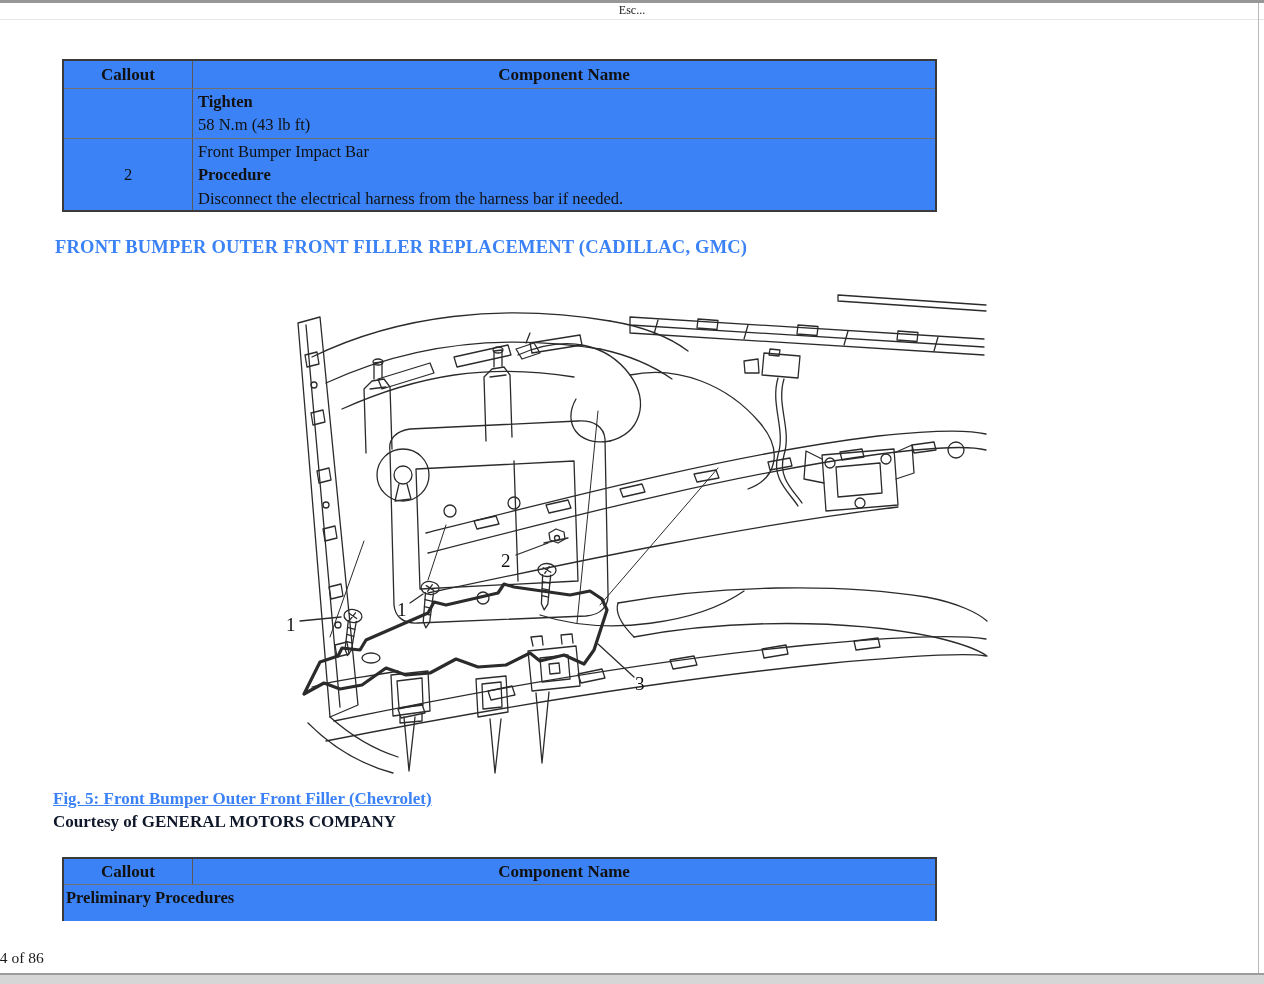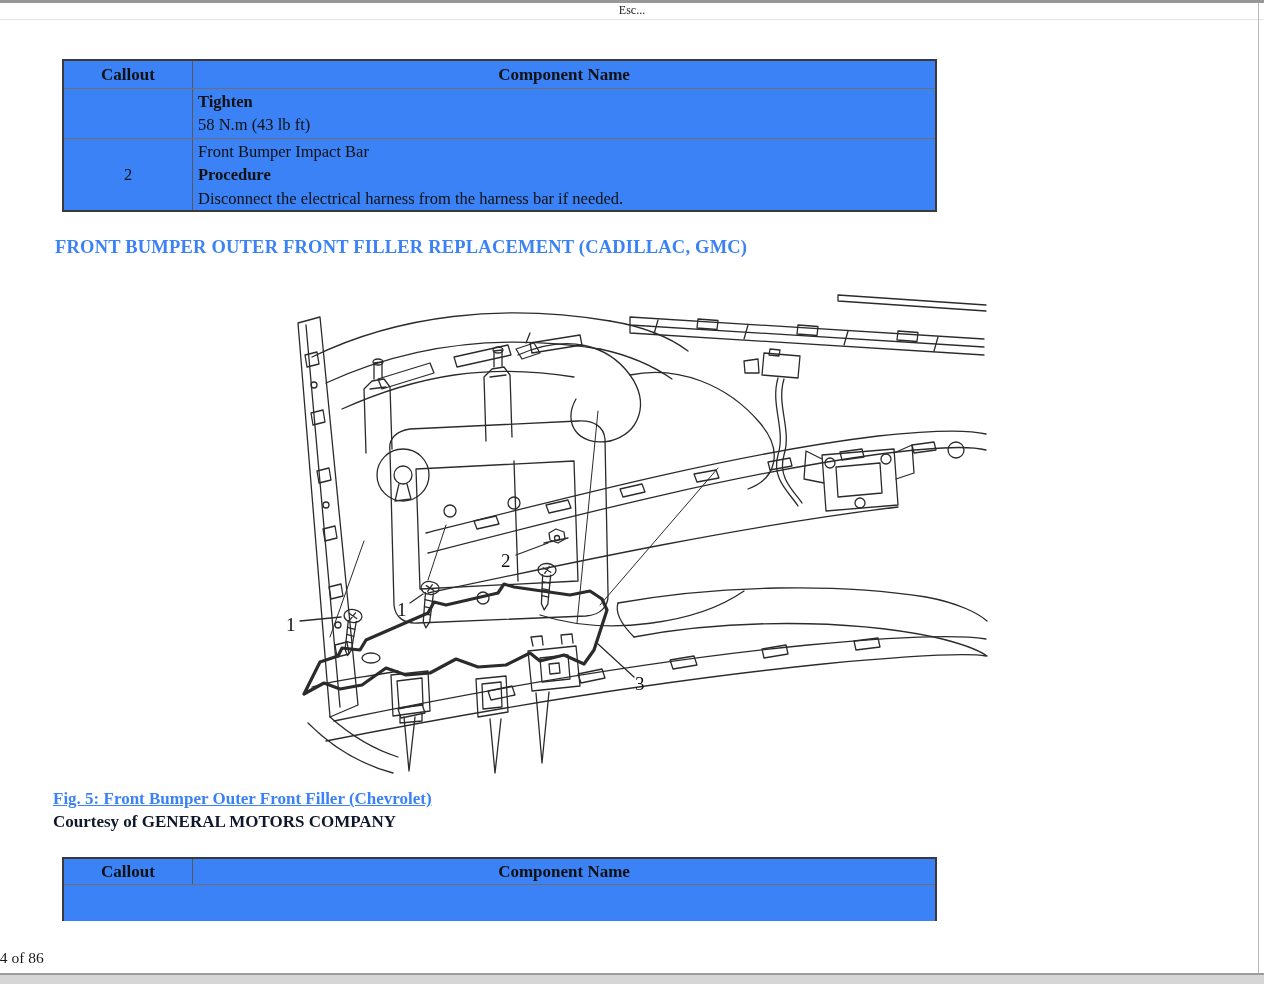--- a/index.html
+++ b/index.html
@@ -233,16 +233,17 @@
 </svg>
 
 <a class="abs fig-link">Fig. 5: Front Bumper Outer Front Filler (Chevrolet)</a>
 <div class="abs fig-courtesy">Courtesy of GENERAL MOTORS COMPANY</div>
 
 <div class="abs tbl t2">
   <div class="t-row t-head t2-head">
     <div class="t-cell t-callout t-headcell">Callout</div>
     <div class="t-cell t-headcell">Component Name</div>
   </div>
+  <div class="t2-body">Preliminary Procedures</div>
 </div>
 
 <div class="abs page-indicator">34 of 86</div>
 <div class="abs bottom-bar"></div>
 
 </body></html>

